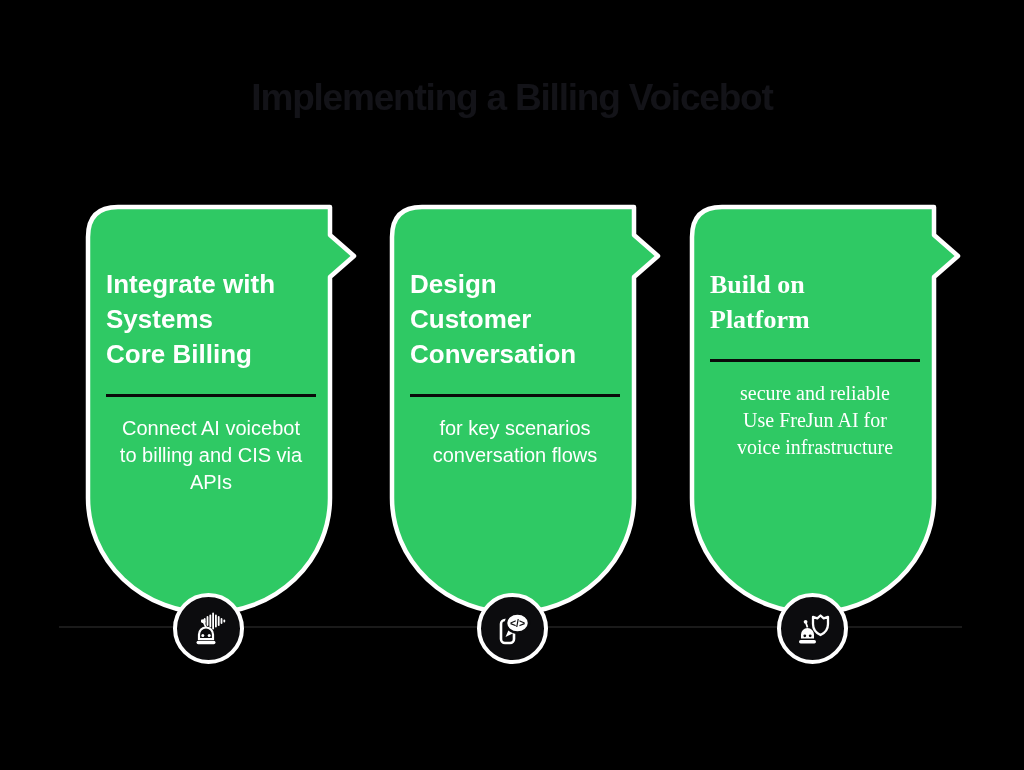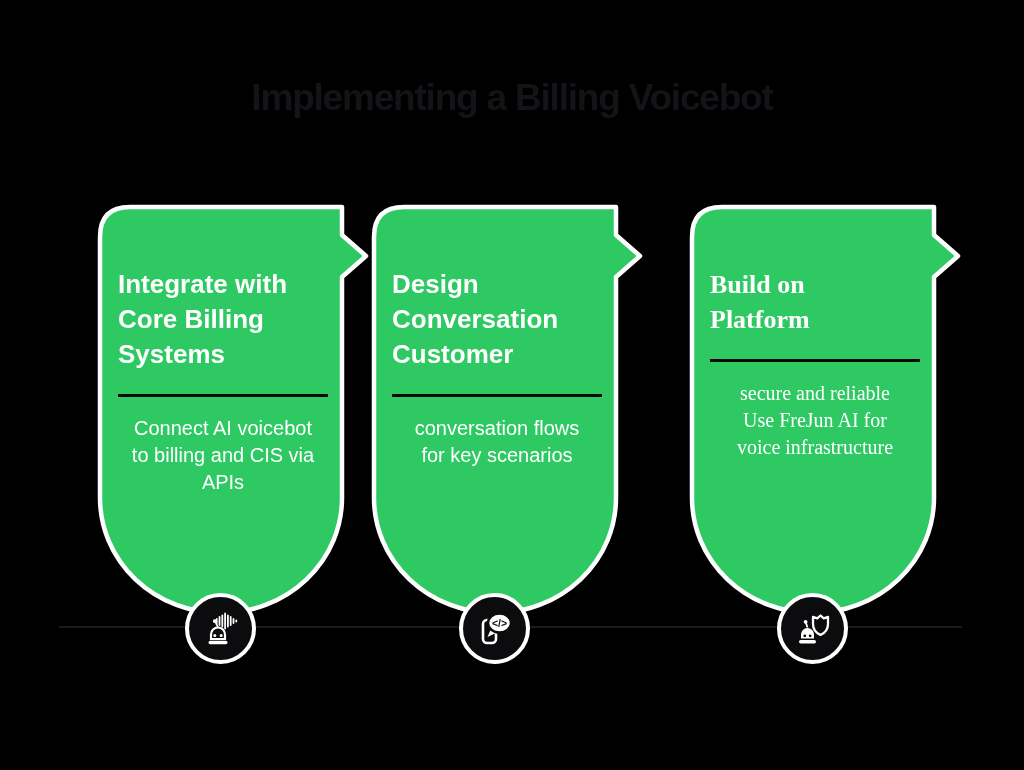--- a/index.html
+++ b/index.html
@@ -8,21 +8,21 @@
 
   .title {
     position:absolute; top:76px; left:0; width:1024px;
     text-align:center; font-size:37px; font-weight:bold;
     letter-spacing:-1.2px; color:#131318; line-height:44px;
   }
 
   .rule { position:absolute; top:626px; left:59px; width:903px; height:2px; background:#1a1a1a; }
 
   .card { position:absolute; top:203px; width:274px; height:414px; }
-  .card-1 { left:96px;text-decoration:underline; } .card-2 { left:370px; } .card-3 { left:688px;font-family:Liberation Serif, serif; }
+  .card-1 { left:84px;text-decoration:underline; } .card-2 { left:388px; } .card-3 { left:688px;font-family:Liberation Serif, serif; }
   .bubble { position:absolute; left:0; top:0; }
 
   .content {
     position:absolute; left:4px; top:64px; width:242px;
     padding:0 14px 0 18px; box-sizing:border-box; color:#ffffff;
   }
   .hline { display:block; font-size:26px; line-height:35px; font-weight:bold; }
   .divider { height:3px; background:#0a0a0a; margin:22px 0 18px 0; border:none; }
   .bline { display:block; font-size:20px; line-height:27px;text-align:center; }
 
@@ -41,22 +41,22 @@
 
   <div class="rule"></div>
 
   <div class="card card-1">
     <svg class="bubble" width="274" height="414" viewBox="0 0 274 414">
       <path d="M 4 34 Q 4 4 34 4 L 246 4 L 246 32 L 270 53 L 246 74 L 246 295 A 121 115 0 0 1 125 410 A 121 115 0 0 1 4 295 Z" fill="#2fc964" stroke="#ffffff" stroke-width="4.5" stroke-linejoin="round"></path>
     </svg>
     <div class="content">
       <div>
         <span class="hline">Integrate with</span>
+        <span class="hline">Systems</span>
         <span class="hline">Core Billing</span>
-        <span class="hline">Systems</span>
       </div>
       <div class="divider"></div>
       <div>
         <span class="bline">Connect AI voicebot</span>
         <span class="bline">to billing and CIS via</span>
         <span class="bline">APIs</span>
       </div>
     </div>
     <div class="icon-circle">
       <svg width="40" height="40" viewBox="0 0 40 40">
@@ -81,27 +81,27 @@
     </div>
   </div>
 
   <div class="card card-2">
     <svg class="bubble" width="274" height="414" viewBox="0 0 274 414">
       <path d="M 4 34 Q 4 4 34 4 L 246 4 L 246 32 L 270 53 L 246 74 L 246 295 A 121 115 0 0 1 125 410 A 121 115 0 0 1 4 295 Z" fill="#2fc964" stroke="#ffffff" stroke-width="4.5" stroke-linejoin="round"></path>
     </svg>
     <div class="content">
       <div>
         <span class="hline">Design</span>
+        <span class="hline">Customer</span>
         <span class="hline">Conversation</span>
-        <span class="hline">Customer</span>
       </div>
       <div class="divider"></div>
       <div>
+        <span class="bline">for key scenarios</span>
         <span class="bline">conversation flows</span>
-        <span class="bline">for key scenarios</span>
       </div>
     </div>
     <div class="icon-circle">
       <svg width="40" height="40" viewBox="0 0 40 40">
         <rect x="8" y="11" width="13" height="23" rx="4" fill="none" stroke="#ffffff" stroke-width="2.6"></rect>
         <path d="M 16 20 L 12.5 28 L 23 23 Z" fill="#ffffff"></path>
         <ellipse cx="24.5" cy="14" rx="11.5" ry="9.5" fill="#ffffff" stroke="#0c0c0e" stroke-width="2.5"></ellipse>
         <text x="24.5" y="17.6" text-anchor="middle" font-family="Liberation Sans, sans-serif" font-size="10.5" font-weight="bold" fill="#0c0c0e">&lt;/&gt;</text>
       </svg>
     </div>

